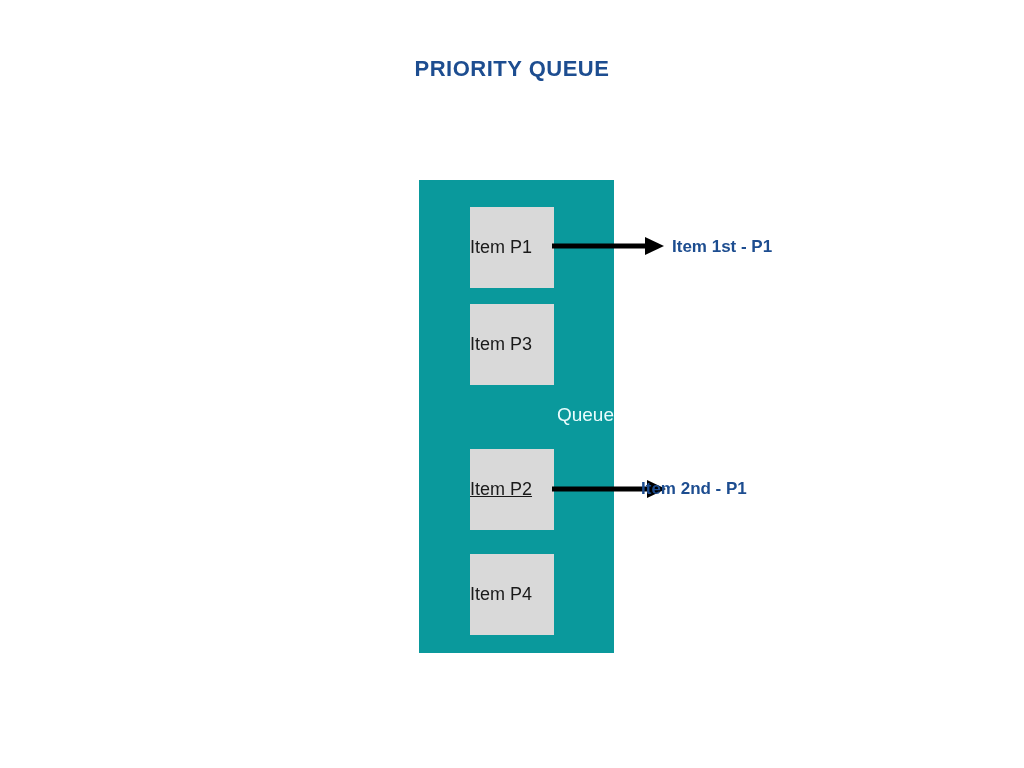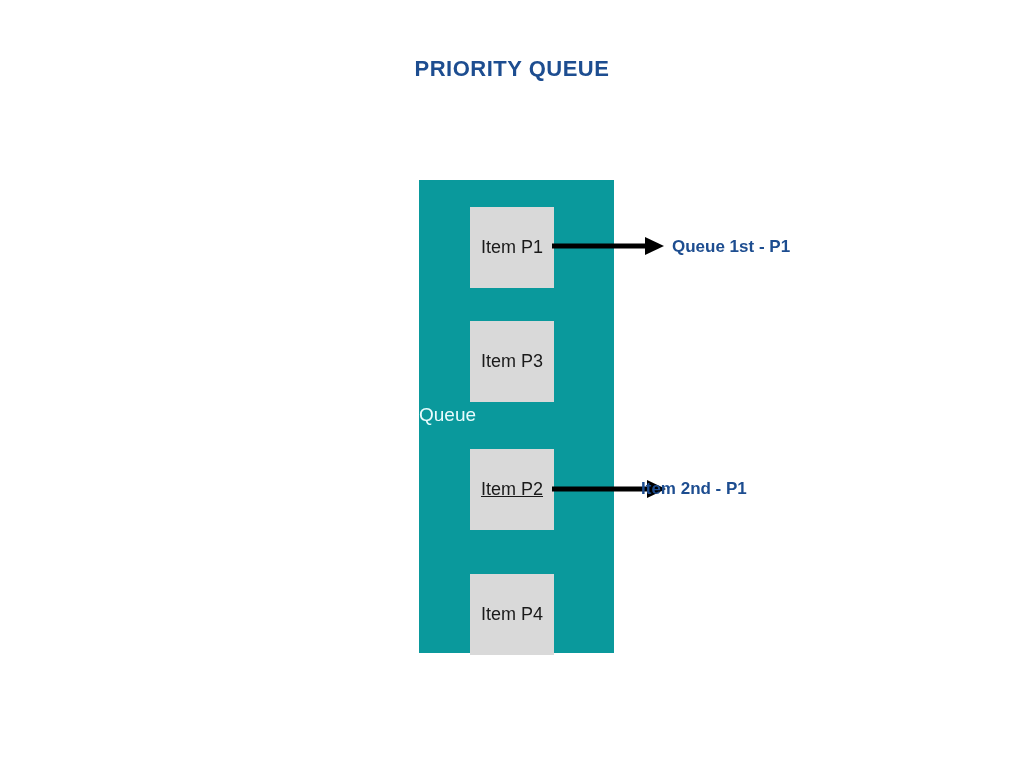--- a/index.html
+++ b/index.html
@@ -37,35 +37,35 @@
     background: #0a999c;
   }
   .qbox {
     position: absolute;
     left: 51px;
     width: 84px;
     height: 81px;
     background: #d9d9d9;
     display: flex;
     align-items: center;
-    justify-content: center;
+    justify-content: flex-start;
     font-size: 18px;
     color: #1a1a1a;
     white-space: nowrap;
   }
   .qbox.p1 { top: 27px; }
-  .qbox.p3 { top: 124px; margin-top: 17px; }
+  .qbox.p3 { top: 124px; }
   .qbox.p2 { top: 269px; text-decoration: underline; }
-  .qbox.p4 { top: 374px; margin-top: 20px; }
+  .qbox.p4 { top: 374px; }
   .queue-label {
     position: absolute;
     top: 224px;
     left: 0;
     width: 100%;
-    text-align: left;
+    text-align: right;
     font-size: 19px;
     color: #e9fcfd;
   }
   .arrow {
     position: absolute;
     width: 116px;
     height: 24px;
   }
   .arrow.a1 { left: 552px; top: 234px; }
   .arrow.a2 { left: 552px; top: 477px; }
@@ -105,16 +105,16 @@
   <svg class="arrow a1" viewBox="0 0 116 24" xmlns="http://www.w3.org/2000/svg">
     <line x1="0" y1="12" x2="96" y2="12" stroke="#000000" stroke-width="5"></line>
     <polygon points="93,3 112,12 93,21" fill="#000000"></polygon>
   </svg>
 
   <svg class="arrow a2" viewBox="0 0 116 24" xmlns="http://www.w3.org/2000/svg">
     <line x1="0" y1="12" x2="98" y2="12" stroke="#000000" stroke-width="5"></line>
     <polygon points="95,3 114,12 95,21" fill="#000000"></polygon>
   </svg>
 
-  <div class="annotation n1">Queue 1st - P1</div>
+  <div class="annotation n1">Item 1st - P1</div>
   <div class="annotation n2">Item 2nd - P1</div>
 
 </div>
 
 </body></html>

